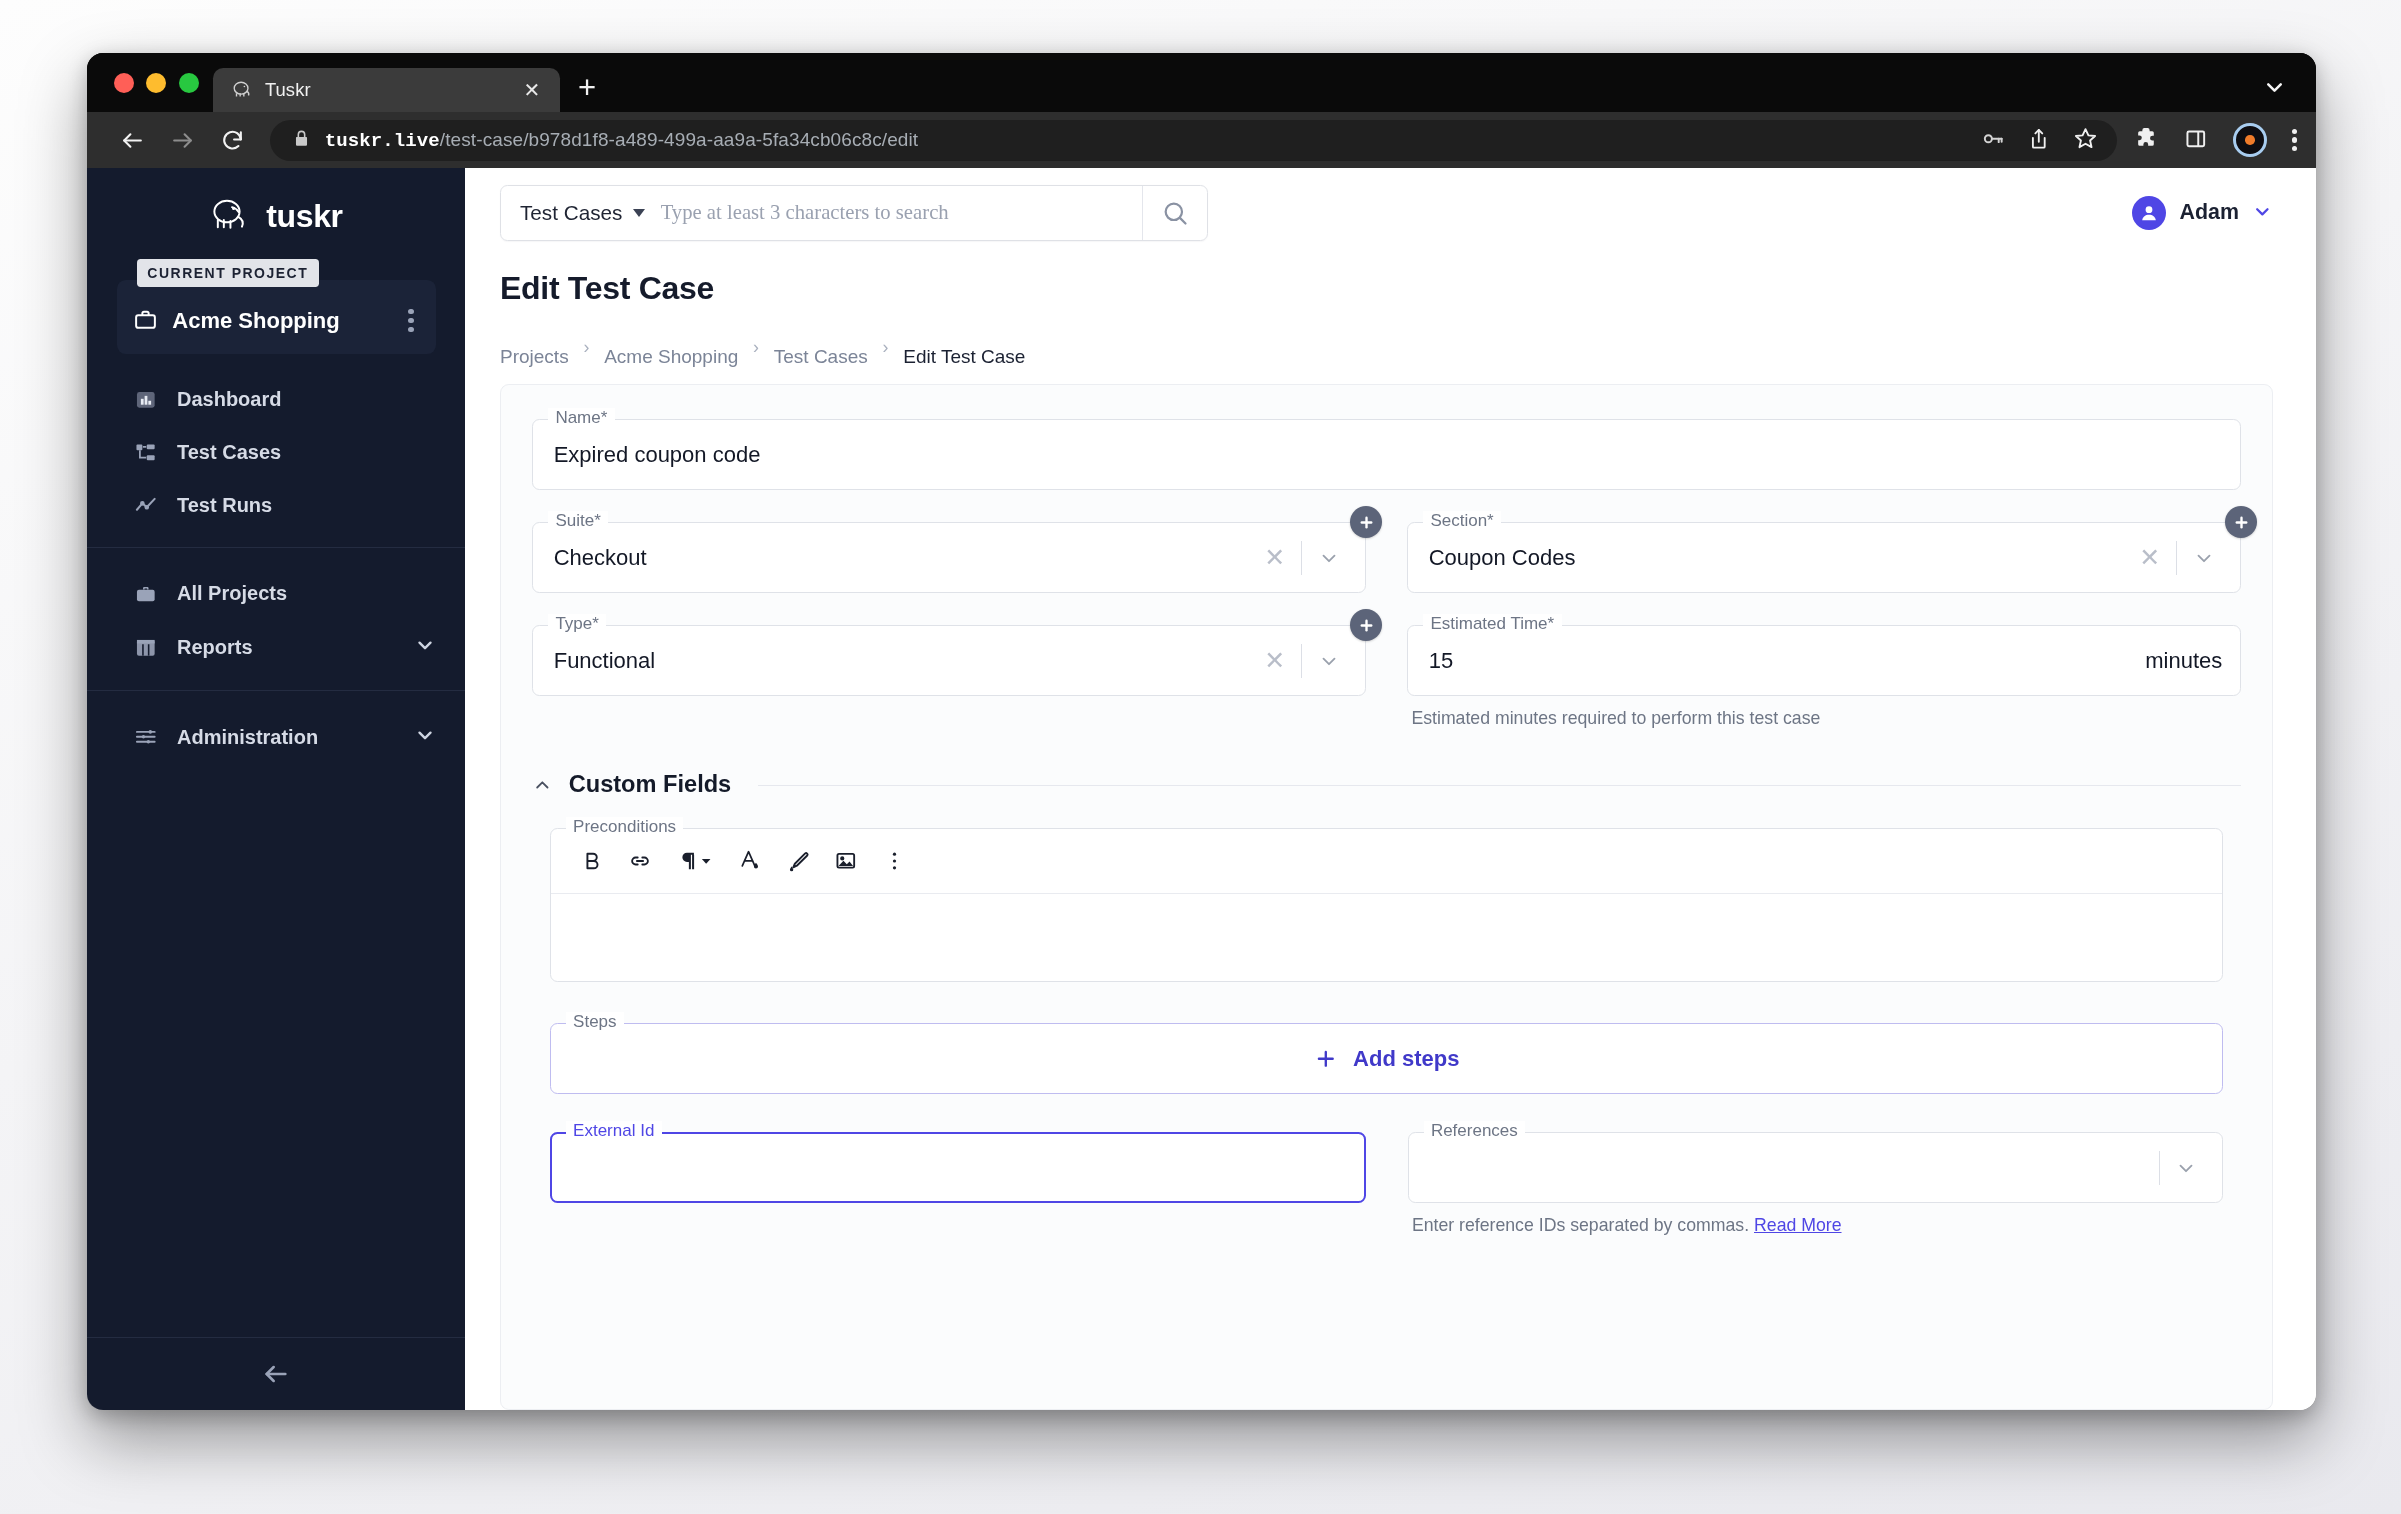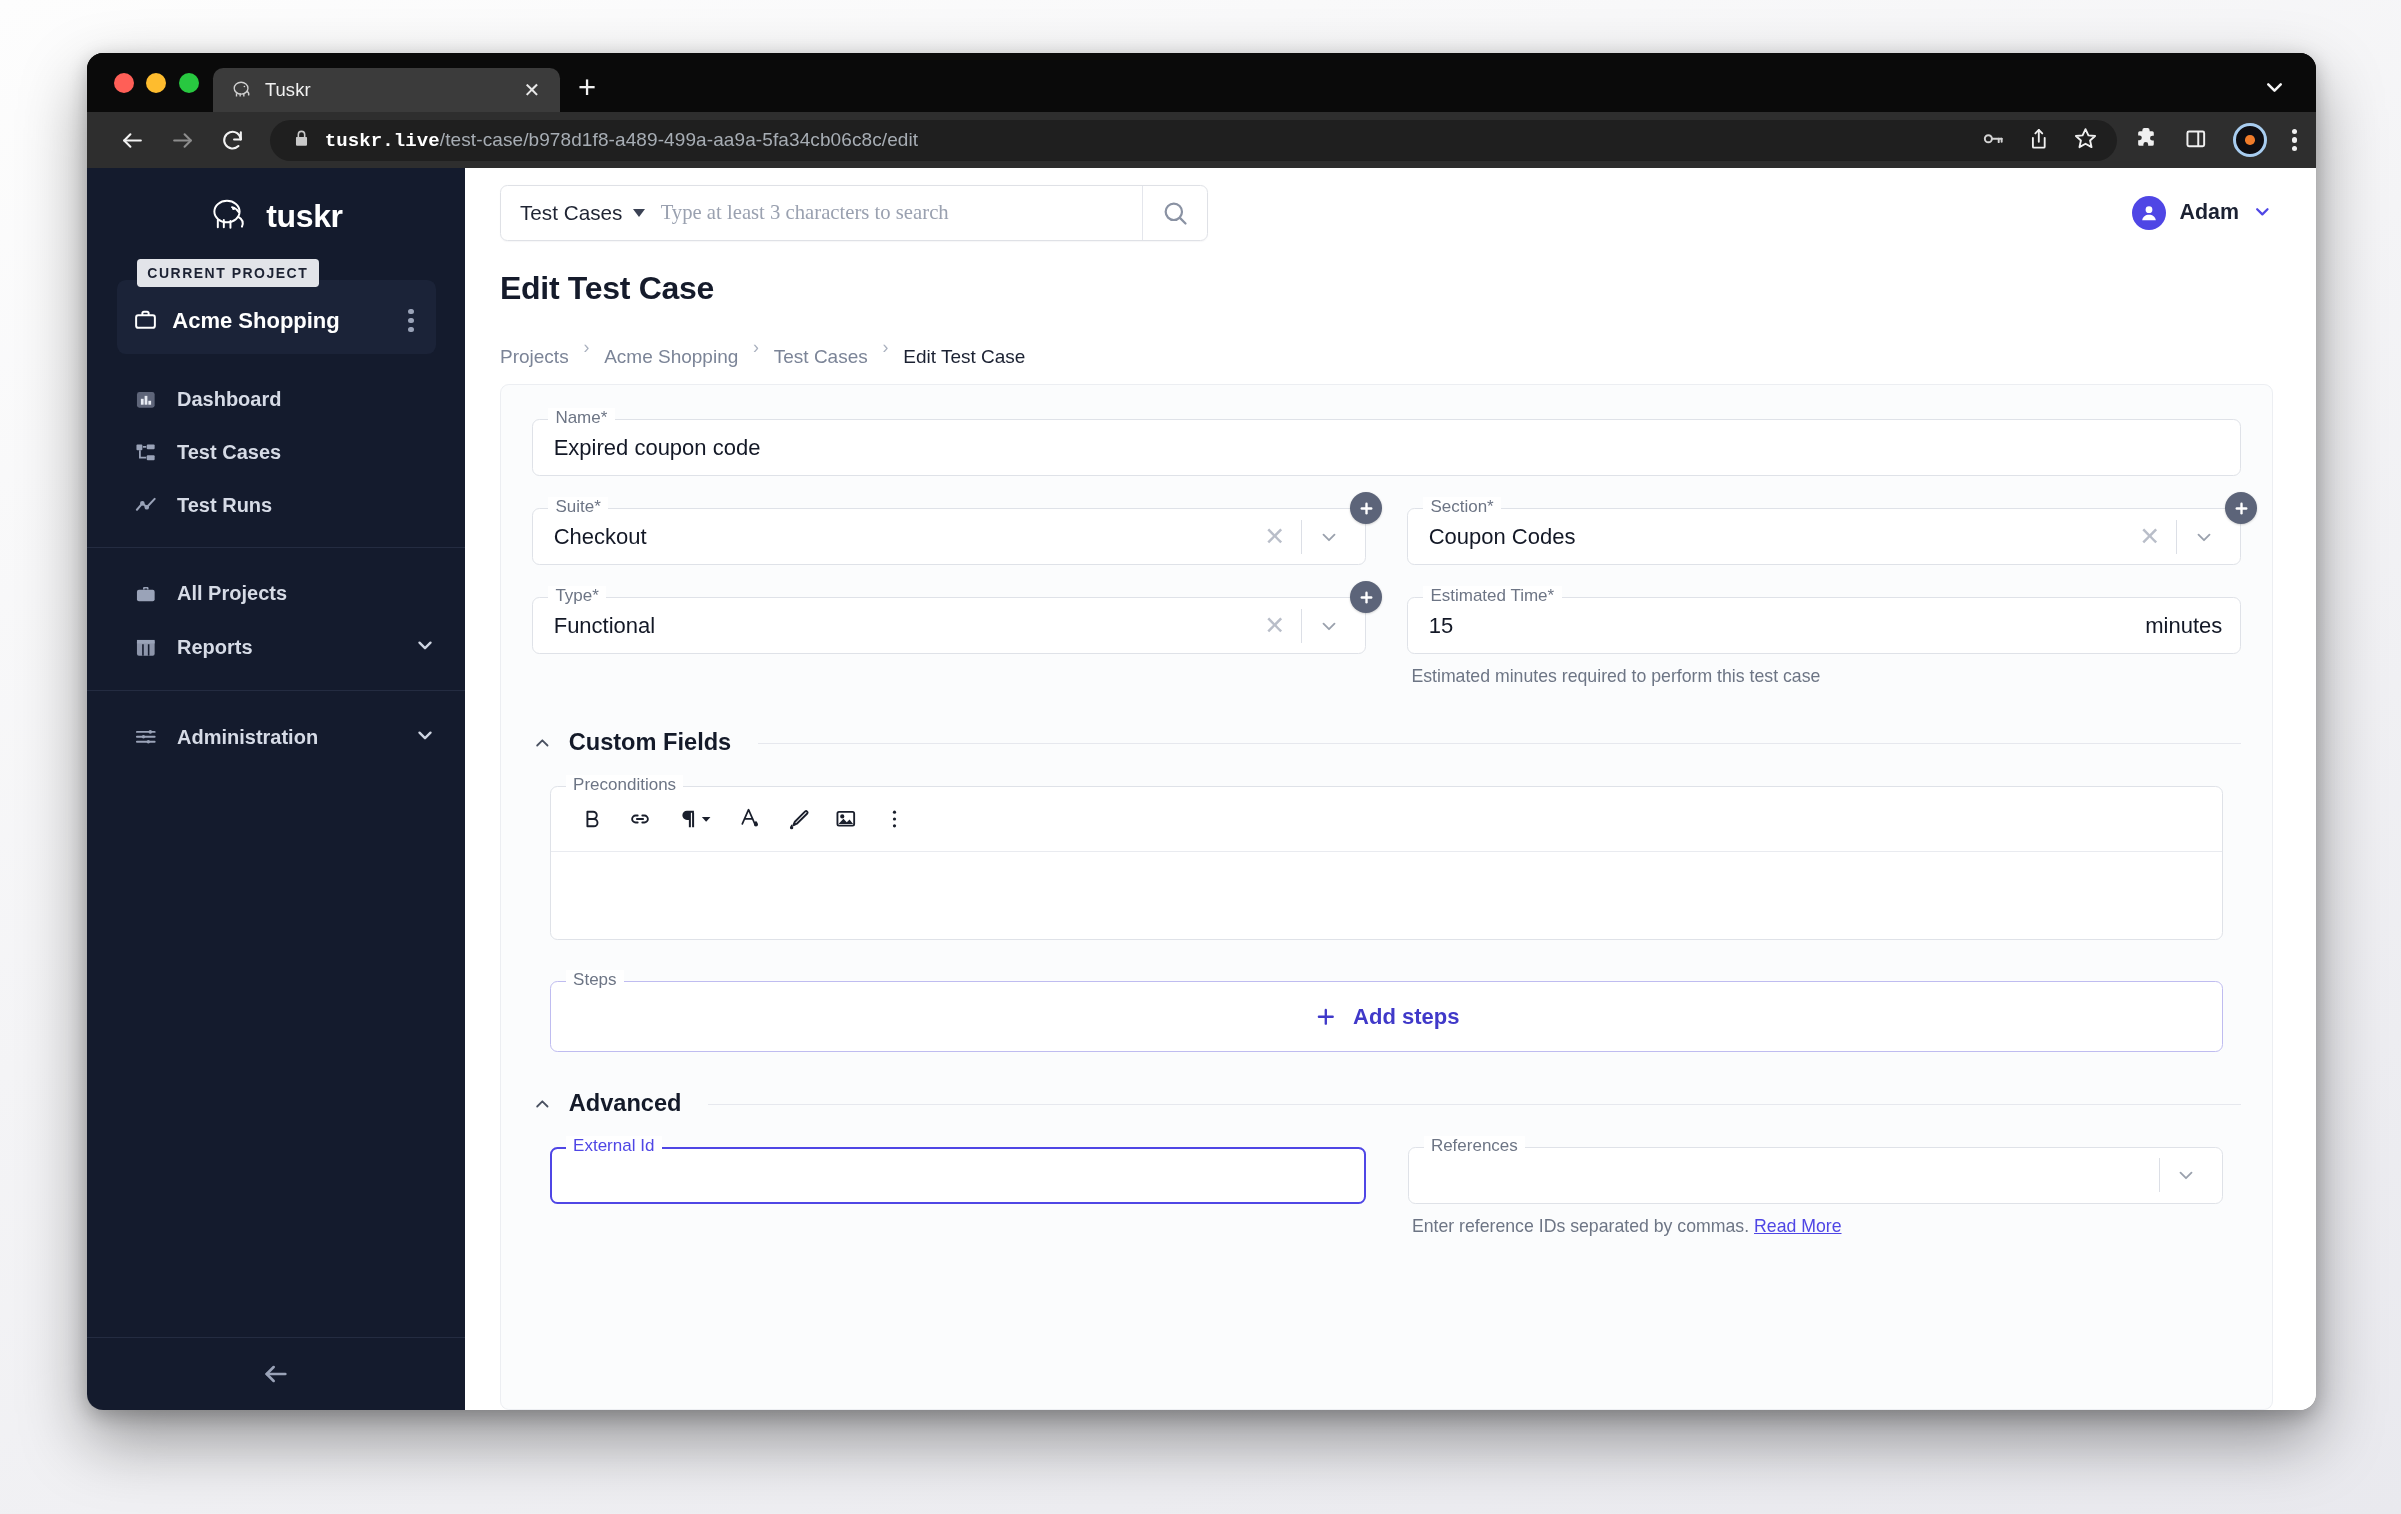--- a/index.html
+++ b/index.html
@@ -238,21 +238,21 @@
     height: 100%;
   }
 
   
   .row { display: flex; gap: 41px; align-items: flex-start; }
   .fld { position: relative; margin-bottom: 32px; }
   .fld.grow { flex: 1; min-width: 0; }
   .outline {
     position: relative;
     border: 0.7px solid #dfe2e8; border-radius: 7.4px;
-    background: #ffffff; height: 57px;
+    background: #ffffff; height: 71px;
     display: flex; align-items: center;
     padding: 0 17.7px 0 20.7px;
   }
   .outline.focused { border: 2.2px solid #4f46e5; }
   .flabel {
     position: absolute; top: -11px; left: 16px;
     background: #ffffff; padding: 0 7.4px;
     font-size: 17px; color: #6d7585; white-space: nowrap;
     z-index: 2; line-height: 1.2;
   }
@@ -767,29 +767,20 @@
               <span class="add-plus">
                 <svg width="23.6" height="23.6" viewBox="0 0 24 24" fill="none" stroke="currentColor" stroke-width="2.4" stroke-linecap="round">
                   <line x1="12" y1="5" x2="12" y2="19"></line>
                     <line x1="5" y1="12" x2="19" y2="12"></line>
                 </svg>
               </span>
               <span class="add-steps-txt">Add steps</span>
             </div>
           </div>
 
-          <div class="sect">
-            <span class="sect-chev">
-              <svg width="20.7" height="20.7" viewBox="0 0 24 24" fill="none" stroke="currentColor" stroke-width="2.1" stroke-linecap="round" stroke-linejoin="round">
-                  <polyline points="6 14.5 12 8.5 18 14.5"></polyline>
-                </svg>
-            </span>
-            <span class="sect-title">Advanced</span>
-            <span class="sect-rule"></span>
-          </div>
 
           <div class="advanced-row">
             <div class="fld grow">
               <span class="flabel accent">External Id</span>
               <div class="outline focused">
                 <span class="fvalue"></span>
               </div>
             </div>
 
             <div class="fld grow">

